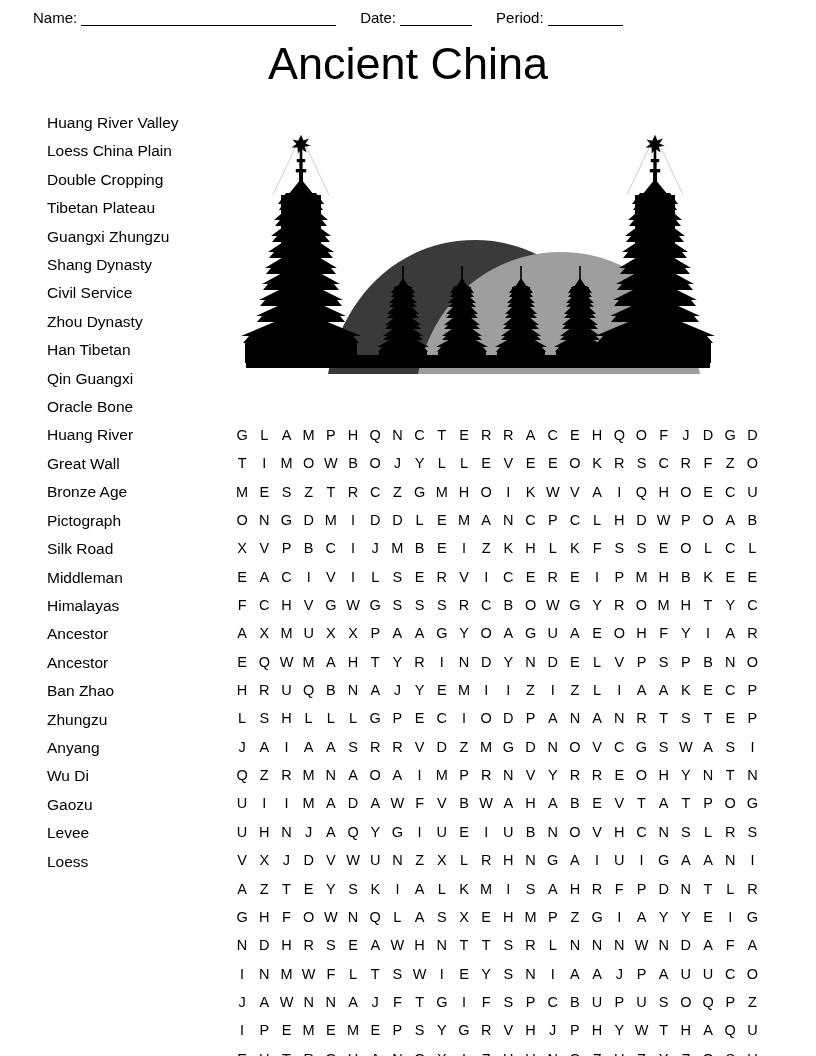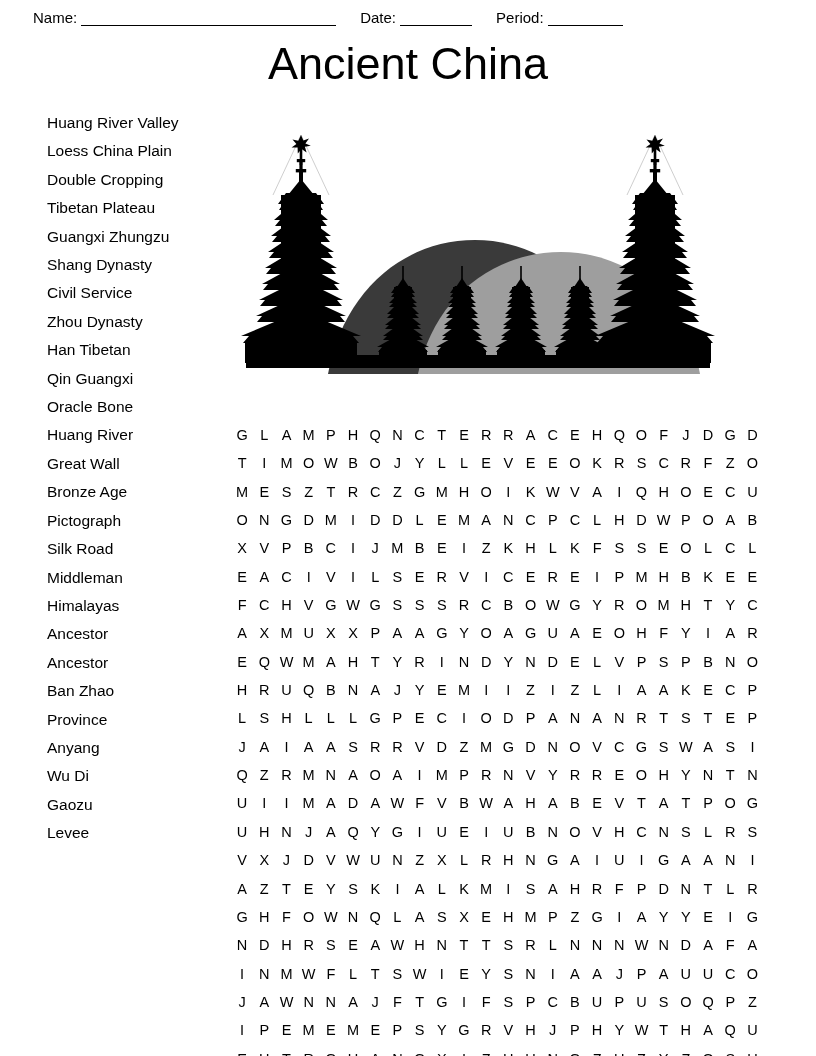--- a/index.html
+++ b/index.html
@@ -143,25 +143,26 @@
     <li class="word-item">Huang River</li>
     <li class="word-item">Great Wall</li>
     <li class="word-item">Bronze Age</li>
     <li class="word-item">Pictograph</li>
     <li class="word-item">Silk Road</li>
     <li class="word-item">Middleman</li>
     <li class="word-item">Himalayas</li>
     <li class="word-item">Ancestor</li>
     <li class="word-item">Ancestor</li>
     <li class="word-item">Ban Zhao</li>
-    <li class="word-item">Province</li>
+    <li class="word-item">Zhungzu</li>
     <li class="word-item">Anyang</li>
     <li class="word-item">Wu Di</li>
     <li class="word-item">Gaozu</li>
     <li class="word-item">Levee</li>
+    <li class="word-item">Loess</li>
   </ul>
 
 <div class="illustration">
   <svg viewBox="0 0 500 262" xmlns="http://www.w3.org/2000/svg">
     <defs>
 
       <g id="pagoda-shape">
 
         <path d="M0,-96 L2.4,-90.5 L8,-92.6 L4.4,-87.6 L9.8,-85.2 L3.9,-84.3
                  L5.6,-78.6 L0.6,-81.9 L-3.2,-77.5 L-3.4,-83.4 L-9.4,-83.6

